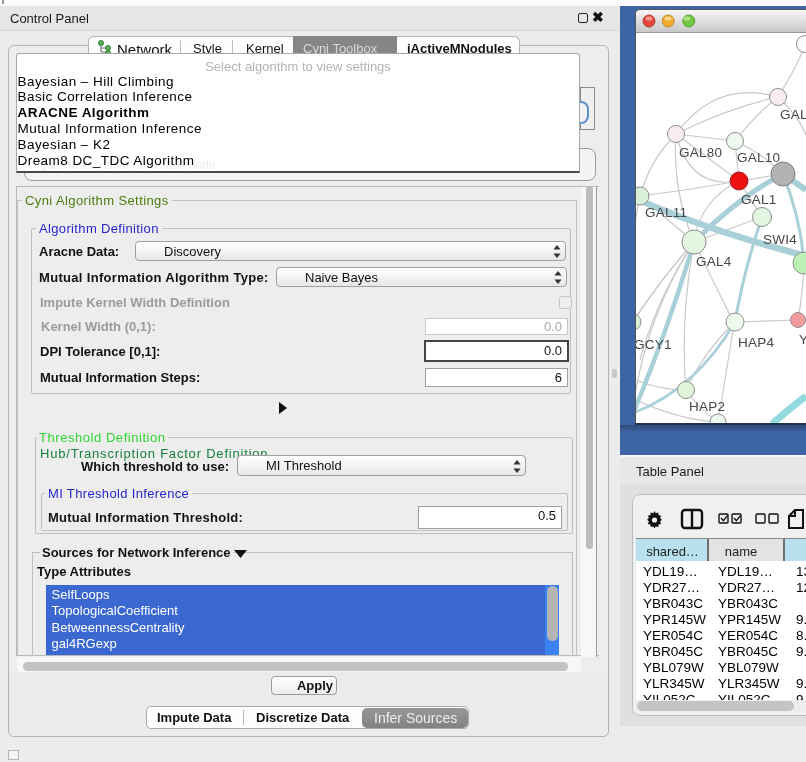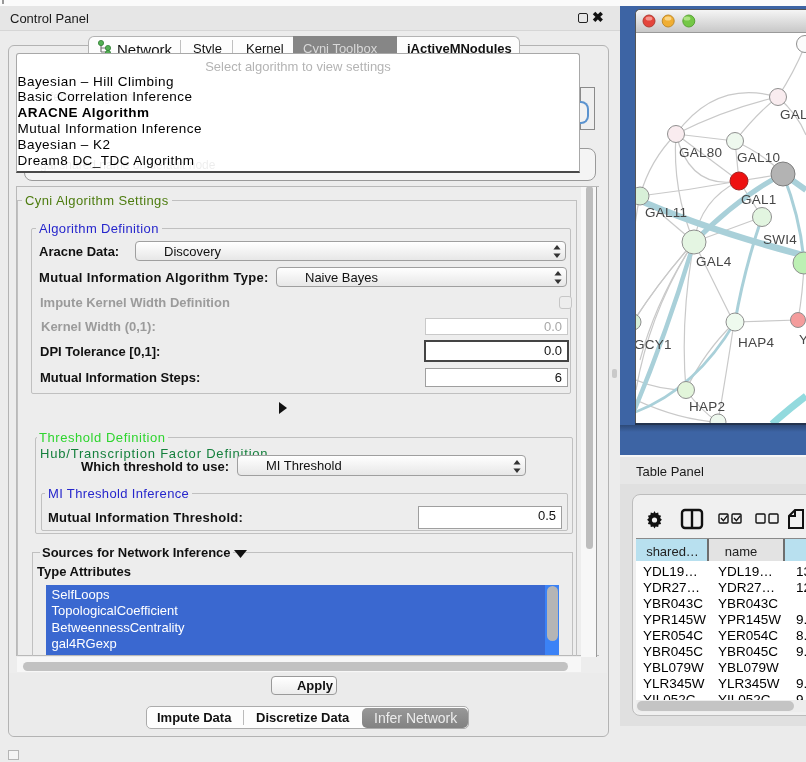--- a/index.html
+++ b/index.html
@@ -264,21 +264,21 @@
   </div>
 
   <div class="abs" style="left:9px;top:673px;width:598px;height:63px;background:#ebebeb;border-radius:0 0 6px 6px;"></div>
   <div class="abs" style="left:271px;top:676px;width:66px;height:19px;background:linear-gradient(#ffffff,#ececec);border:1px solid #9a9a9a;border-radius:4px;text-align:center;font-size:13px;font-weight:bold;color:#111;line-height:18px;padding-left:22px;">Apply</div>
 
   <div class="abs" style="left:146px;top:706px;width:323px;height:23px;background:#fdfdfd;border:1px solid #ababab;border-radius:5px;"></div>
   <div class="abs bold" style="left:157px;top:710px;font-size:13px;color:#111;">Impute Data</div>
   <div class="abs" style="left:243px;top:710px;width:1px;height:15px;background:#bbb;"></div>
   <div class="abs bold" style="left:256px;top:710px;font-size:13px;color:#111;">Discretize Data</div>
   <div class="abs" style="left:362px;top:708px;width:106px;height:20px;background:linear-gradient(#989898,#828282);border-radius:5px;"></div>
-  <div class="abs" style="left:374px;top:710px;font-size:14px;color:#ececec;">Infer Network</div>
+  <div class="abs" style="left:374px;top:710px;font-size:14px;color:#ececec;">Infer Sources</div>
 
   <div class="abs" style="left:8px;top:750px;width:11px;height:10px;background:#f5f5f5;border:1px solid #b5b5b5;"></div>
 </div>
 
 <div class="abs" style="left:612px;top:369px;width:5px;height:9px;background:#c9c9c9;border-radius:2px;"></div>
 
 <div id="popup" class="abs" style="left:16px;top:53px;width:564px;height:120px;background:#fff;border:1px solid #a8a8a8;border-bottom:2.5px solid #4a4a4a;border-radius:3px 3px 0 0;">
   <div style="position:absolute;left:0;top:5px;width:100%;text-align:center;font-size:13px;color:#b4b4b4;">Select algorithm to view settings</div>
   <div style="position:absolute;left:0.5px;top:19.5px;font-size:13.5px;letter-spacing:0.45px;color:#000;line-height:15.9px;">Bayesian – Hill Climbing<br>Basic Correlation Inference<br><span class="bold">ARACNE Algorithm</span><br>Mutual Information Inference<br>Bayesian – K2<br>Dream8 DC_TDC Algorithm</div>
   <div style="position:absolute;left:23px;top:36px;font-size:12px;color:#000;opacity:0.06;">Inference Algorithm</div>

